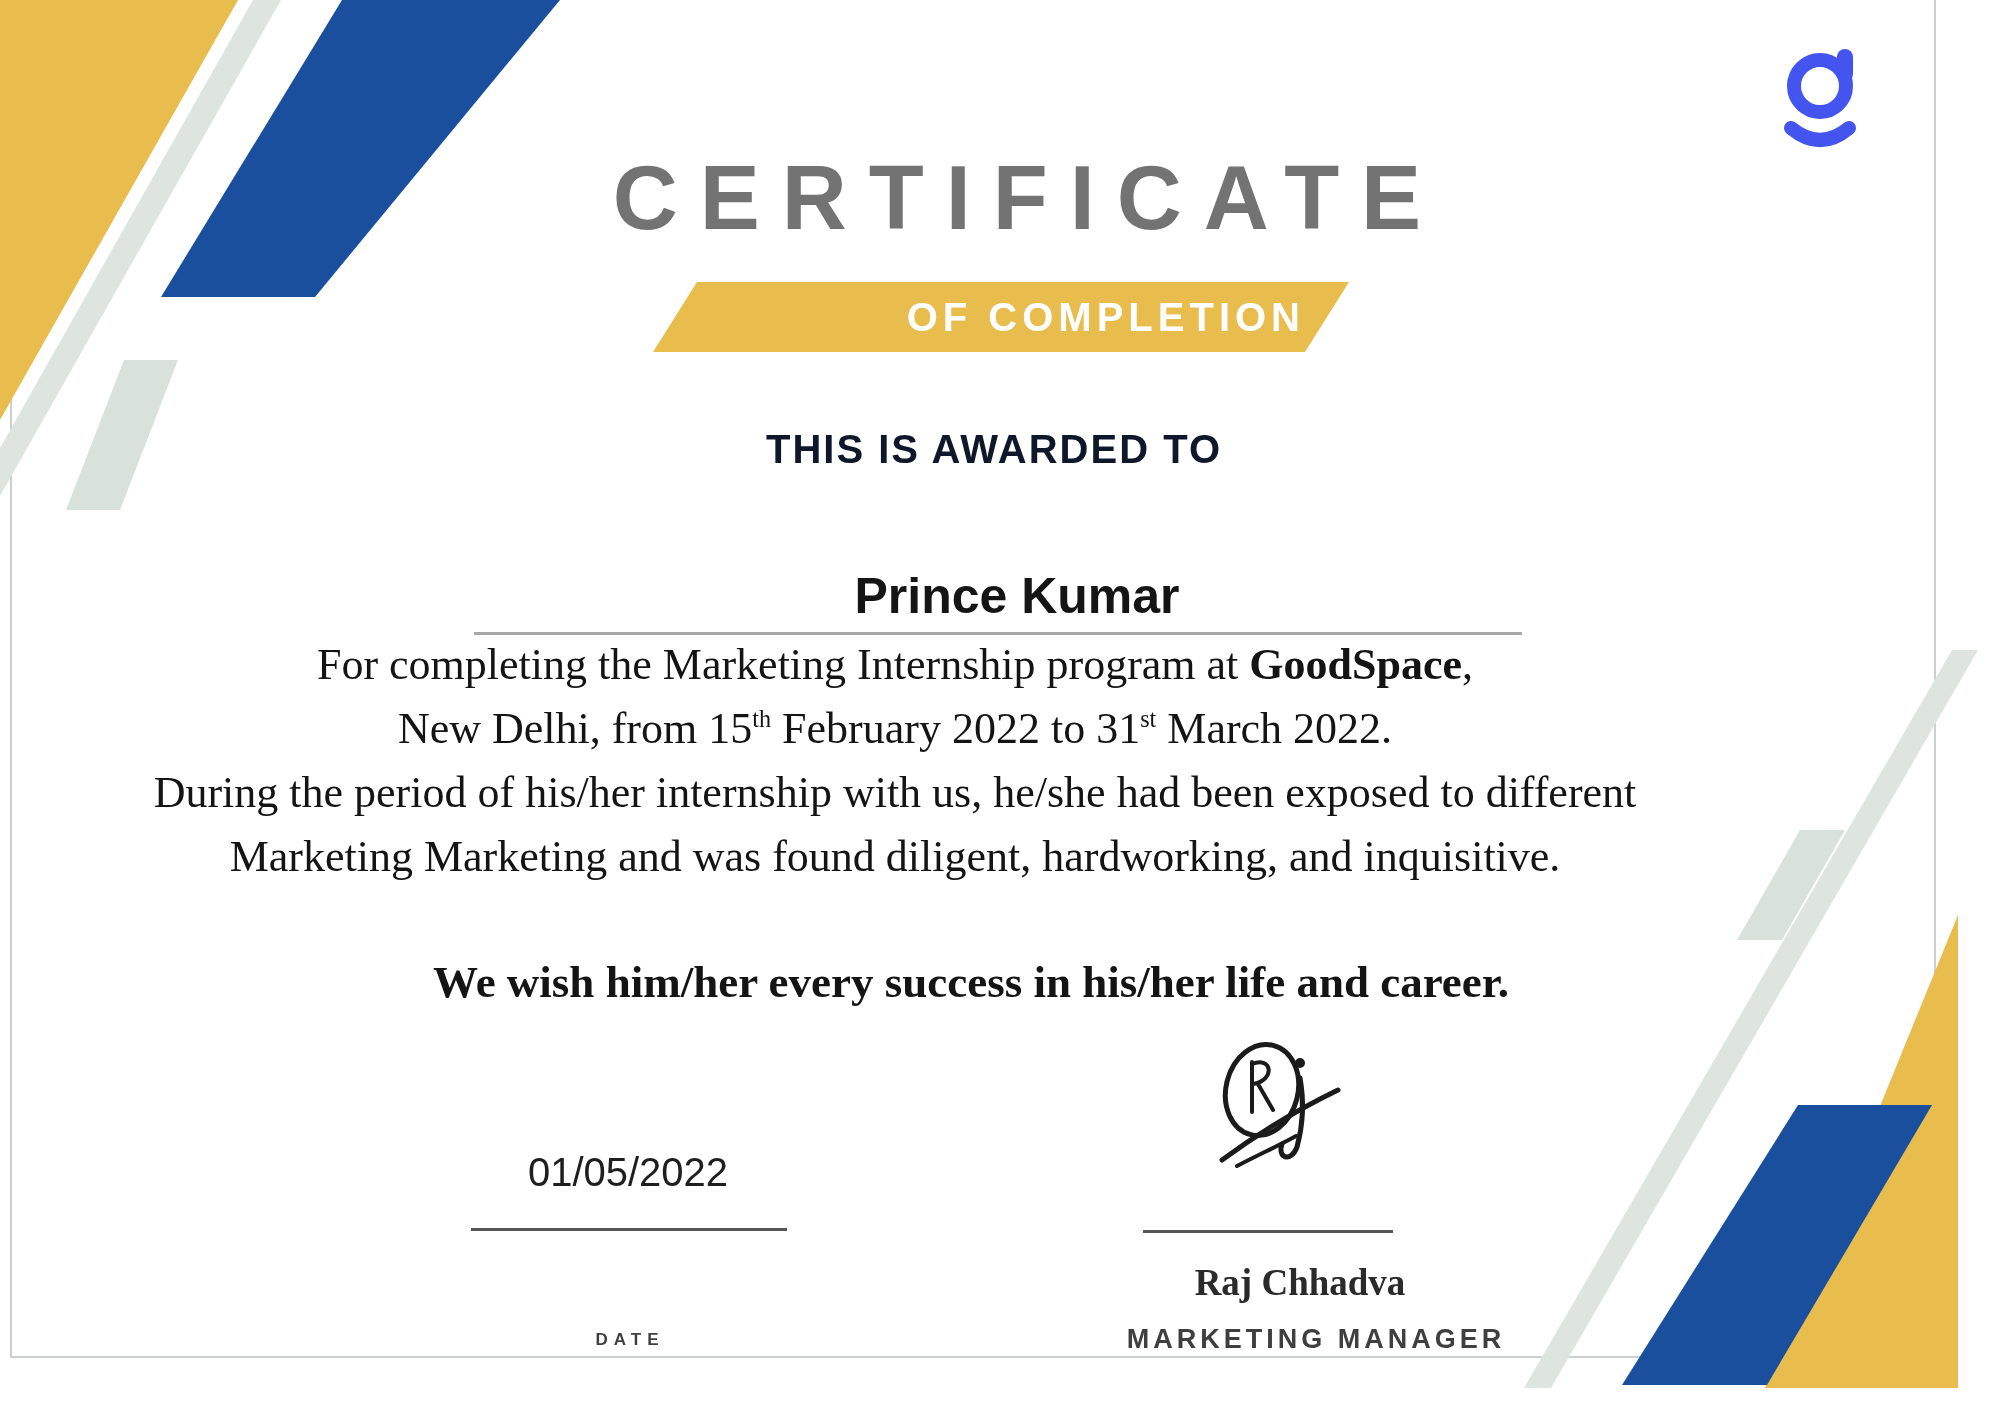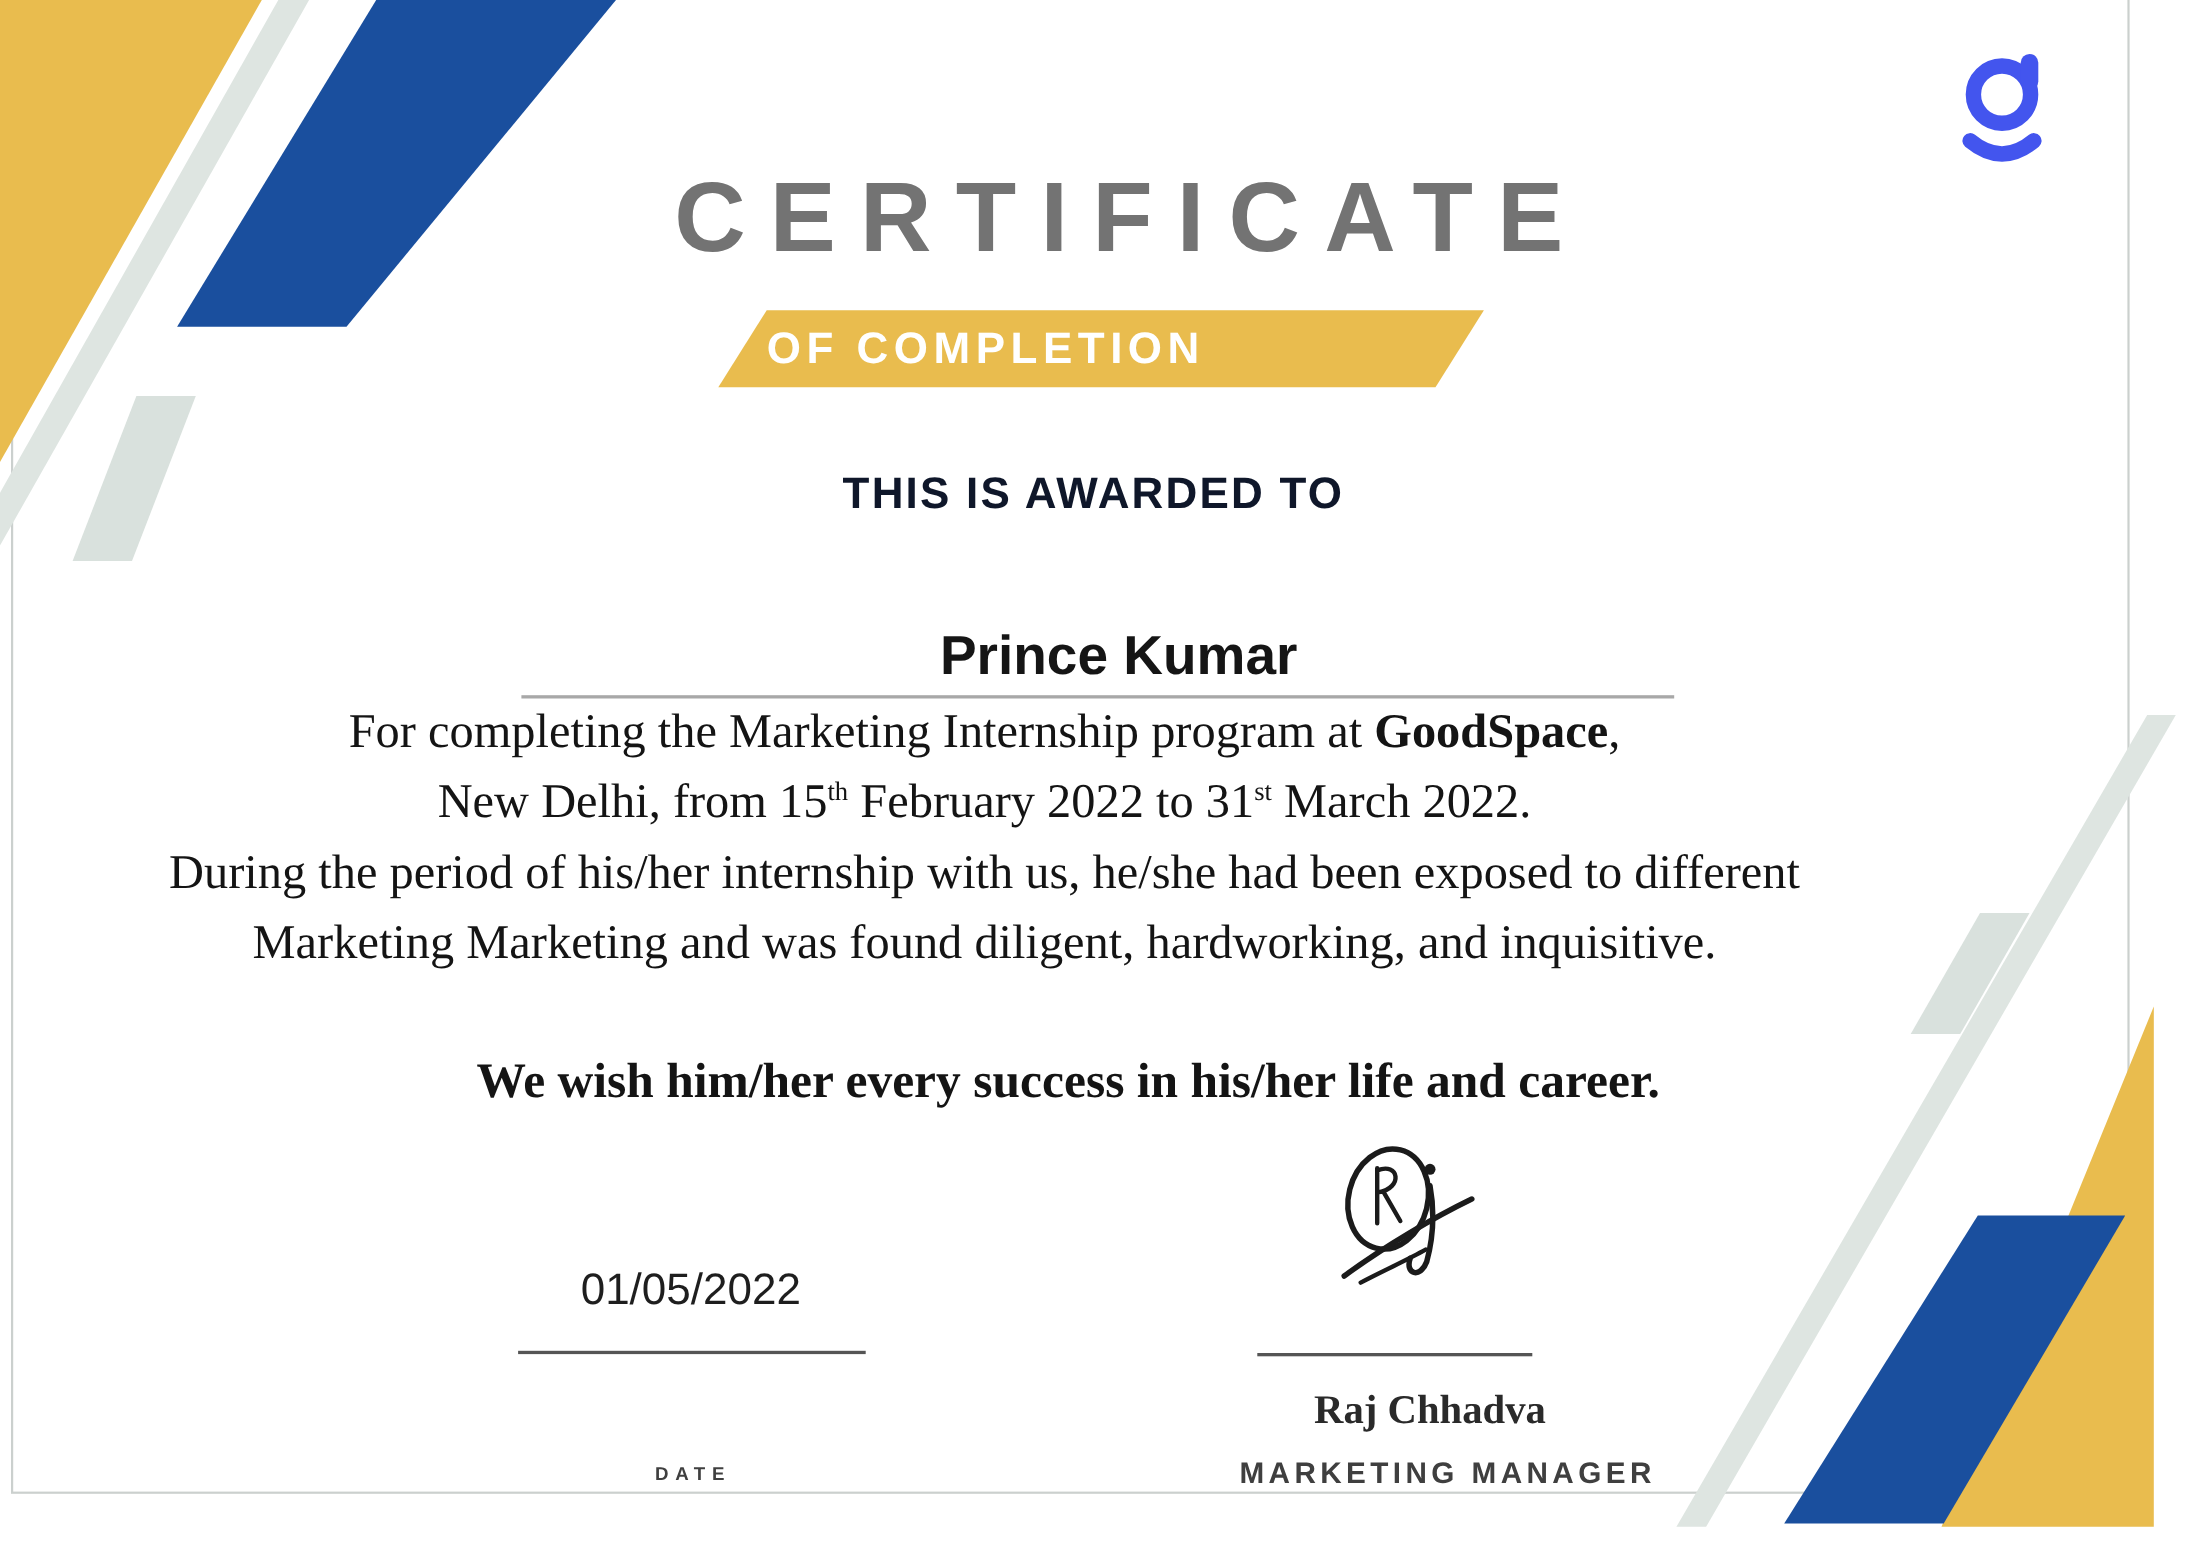--- a/index.html
+++ b/index.html
@@ -24,21 +24,21 @@
   .title {
     left: 0; top: 146px; width: 1984px;
     text-align: center;
     font-size: 90px; font-weight: 700;
     letter-spacing: 22px;
     line-height: 104px;
     font-family: "Liberation Sans", sans-serif;
   }
   .ribbon-text {
     left: 697px; top: 282px; width: 608px; height: 54px;
-    line-height: 70px; text-align: left;
+    line-height: 70px; text-align: right;
     font-size: 40px; font-weight: 700; letter-spacing: 5px;
     color: #ffffff;
   }
   .awarded {
     left: 0; top: 427px; width: 1988px;
     text-align: center;
     font-size: 40px; font-weight: 700; letter-spacing: 2px;
     line-height: 44px; color: #0f172a;
   }
   .recipient {

